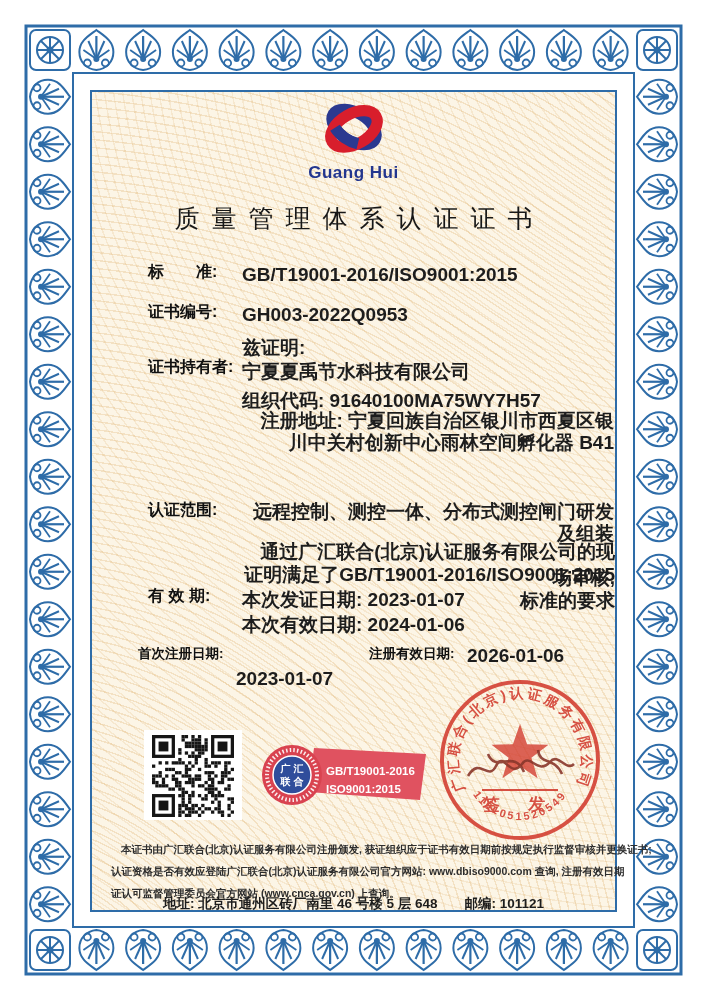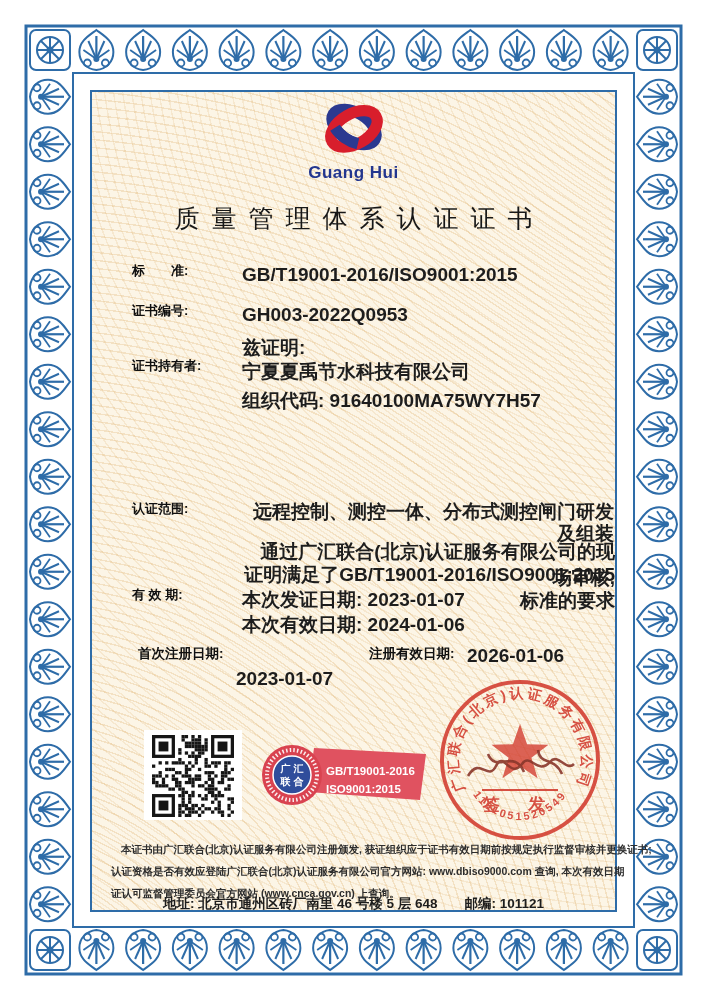--- a/index.html
+++ b/index.html
@@ -20,21 +20,21 @@
   }
 
   .logo-wrap { position:absolute; left:0; right:0; top:4px; text-align:center; }
   .brand-name { margin-top:1px; font-size:17px; font-weight:bold; color:#23368f; letter-spacing:0.5px;text-align:center; }
 
   .cert-title {
     position:absolute; left:0; right:0; top:110px; text-align:center;
     font-size:25px; font-weight:normal; color:#171717; letter-spacing:12px; padding-left:12px;
   }
 
-  .lbl { position:absolute; left:40px; font-size:13px; font-weight:bold; color:#101010; white-space:nowrap; }
+  .lbl { position:absolute; left:56px; font-size:16px; font-weight:bold; color:#101010; white-space:nowrap; }
   .val { position:absolute; left:150px; font-size:19px; font-weight:bold; color:#1d1d1d;text-align:right; }
   .wrapv { width:372px; line-height:22px; }
 
   .qr-card { position:absolute; left:52px; top:638px; width:98px; height:90px; background:#ffffff; }
   .qr-card svg { position:absolute; left:8px; top:5px; }
 
   .badge { position:absolute; left:166px; top:646px; }
   .seal  { position:absolute; left:338px; top:586px; }
 
   .footer-para { position:absolute; left:19px; width:518px; top:746px;
@@ -160,20 +160,21 @@
 
     <div class="lbl" style="top:210px">证书编号:</div>
     <div class="val" style="top:212px">GH003-2022Q0953</div>
 
     <div class="val" style="top:243px">兹证明:</div>
 
     <div class="lbl" style="top:265px">证书持有者:</div>
     <div class="val" style="top:267px">宁夏夏禹节水科技有限公司</div>
 
     <div class="val" style="top:296px">组织代码: 91640100MA75WY7H57</div>
+    <div class="val wrapv" style="top:318px">注册地址: 宁夏回族自治区银川市西夏区银川中关村创新中心雨林空间孵化器 B41</div>
 
     <div class="lbl" style="top:408px">认证范围:</div>
     <div class="val wrapv" style="top:409px">远程控制、测控一体、分布式测控闸门研发及组装</div>
 
     <div class="val" style="top:447px">通过广汇联合(北京)认证服务有限公司的现场审核,</div>
     <div class="val" style="top:470px">证明满足了GB/T19001-2016/ISO9001:2015标准的要求</div>
 
     <div class="lbl" style="top:494px">有 效 期:</div>
     <div class="val" style="top:495px">本次发证日期: 2023-01-07</div>
     <div class="val" style="top:520px">本次有效日期: 2024-01-06</div>
@@ -435,19 +436,19 @@
             <path d="M108,72 C110,88 124,78 132,96"></path>
           </g>
           <line x1="52" y1="112" x2="128" y2="112" stroke="#d23b2e" stroke-width="2"></line>
           <text x="90" y="132" text-anchor="middle" font-size="17" font-weight="bold" fill="#d23b2e" letter-spacing="12">签  发</text>
         </g>
       </svg>
     </div>
 
     <div class="footer-para">
       <div class="line indent">本证书由广汇联合(北京)认证服务有限公司注册颁发, 获证组织应于证书有效日期前按规定执行监督审核并更换证书;</div>
-      <div class="line">认证资格是否有效应登陆广汇联合(北京)认证服务有限公司官方网站: www.dbiso9000.com 查询, 本次有效日期</div>
+      <div class="line">认证资格是否有效应登陆广汇联合(北京)认证服务有限公司官方网站: www.dbiso9000.com 查询, 注册有效日期</div>
       <div class="line">证认可监督管理委员会官方网站 (www.cnca.gov.cn) 上查询。</div>
     </div>
     <div class="footer-addr">地址: 北京市通州区砖厂南里 46 号楼 5 层 648　　邮编: 101121</div>
 
   </div>
 </div>
 
 </body></html>

